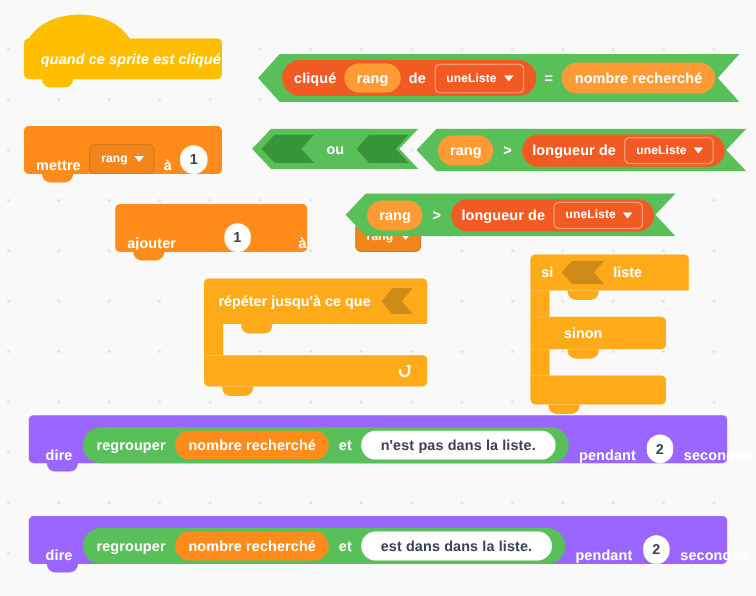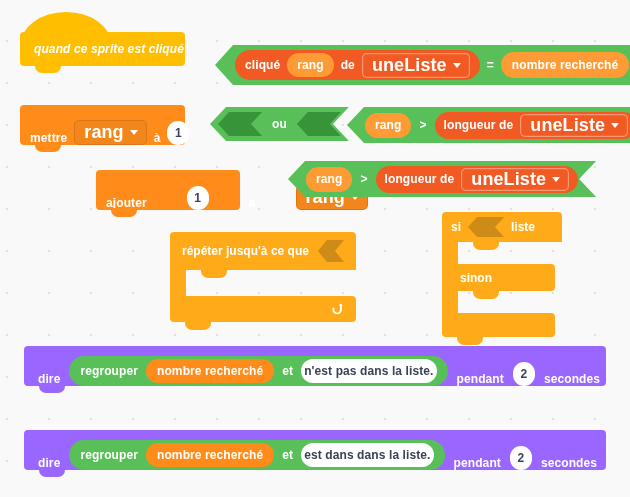--- a/index.html
+++ b/index.html
@@ -115,39 +115,39 @@
     box-sizing: border-box;
   }
 
   
   .field {
     display: inline-flex;
     align-items: center;
     justify-content: center;
     height: 24px;
     min-width: 26px;
-    padding: 0 3px;
+    padding: 0 16px;
     border-radius: 13px;
     background: #ffffff;
     color: #3b4255;
     font-size: 12px;
     font-weight: bold;
     box-sizing: border-box;
   }
   .field.num { min-width: 22px; padding: 0 8px; }
 
   
   .dd {
     display: inline-flex;
     align-items: center;
     gap: 6px;
     height: 25px;
     padding: 0 9px 0 10px;
     border-radius: 5px;
-    font-size: 18px;
+    font-size: 10px;
     font-weight: bold;
     color: #ffffff;
     box-sizing: border-box;
   }
   .arrow {
     width: 0; height: 0;
     border-left: 4.5px solid transparent;
     border-right: 4.5px solid transparent;
     border-top: 5px solid #ffffff;
     display: inline-block;
@@ -210,21 +210,21 @@
   <div class="blk stack" style="left:20px; top:105px; width:165px; background:#ff8c1a;">
     <span class="label">mettre</span>
     <span class="dd" style="background:#f2861b; box-shadow: inset 0 0 0 1px rgba(0,0,0,0.10);">
       <span>rang</span>
       <i class="arrow"></i>
     </span>
     <span class="label">à</span>
     <span class="field num">1</span>
   </div>
 
-  <div class="blk stack" style="left:96px; top:170px; width:144px; background:#ff8c1a;gap:40px;">
+  <div class="blk stack" style="left:96px; top:170px; width:160px; background:#ff8c1a;gap:40px;">
     <span class="label">ajouter</span>
     <span class="field num">1</span>
     <span class="label">à</span>
     <span class="dd" style="background:#f2861b; box-shadow: inset 0 0 0 1px rgba(0,0,0,0.10);">
       <span>rang</span>
       <i class="arrow"></i>
     </span>
   </div>
 
   <div class="blk hex" style="left:215px; top:45px; height:40px; padding:0 20px; background:#59c059;
@@ -289,29 +289,29 @@
       <svg class="loop-arrow" viewBox="0 0 24 24" fill="none">
         <path d="M19 6 L19 13 A6 6 0 0 1 7 13 L7 11" stroke="#ffffff" stroke-width="3" stroke-linecap="round" fill="none"></path>
         <path d="M15 6.5 L19 3.2 L22.4 7.2 Z" fill="#ffffff"></path>
       </svg>
     </div>
     <div class="notch" style="left:15px; top:90px; background:#ffab19;"></div>
   </div>
 
   <div class="cblock" style="left:442px; top:212px; width:122px; height:112px;">
 
-    <div class="c-top" style="left:0; top:0; width:120px; height:30px; background:#ffab19; padding:0 9px; gap:7px;">
+    <div class="c-top" style="left:0; top:0; width:132px; height:30px; background:#ffab19; padding:0 9px; gap:7px;">
       <span class="label">si</span>
       <span class="socket-hex" style="background:#cf8b17; width:36px; height:20px;"></span>
       <span class="label">liste</span>
     </div>
     <div class="notch" style="left:31px; top:30px; background:#ffab19;"></div>
     <div class="c-arm" style="left:0; top:30px; width:16px; height:22px; background:#ffab19;"></div>
 
-    <div class="c-mid" style="left:0; top:52px; width:113px; height:27px; background:#ffab19; padding:0 18px;">
+    <div class="c-mid" style="left:0; top:52px; width:113px; height:27px; background:#ffab19; padding:0 28px;">
       <span class="label">sinon</span>
     </div>
     <div class="notch" style="left:31px; top:79px; background:#ffab19;"></div>
     <div class="c-arm" style="left:0; top:79px; width:16px; height:22px; background:#ffab19;"></div>
 
     <div class="c-bot" style="left:0; top:101px; width:113px; height:24px; background:#ffab19; border-radius:0 4px 4px 4px;"></div>
     <div class="notch" style="left:15px; top:125px; background:#ffab19;"></div>
   </div>
 
   <div class="blk stack" style="left:24px; top:346px; width:582px; height:40px; background:#9966ff; padding:0 14px; gap:9px;">

